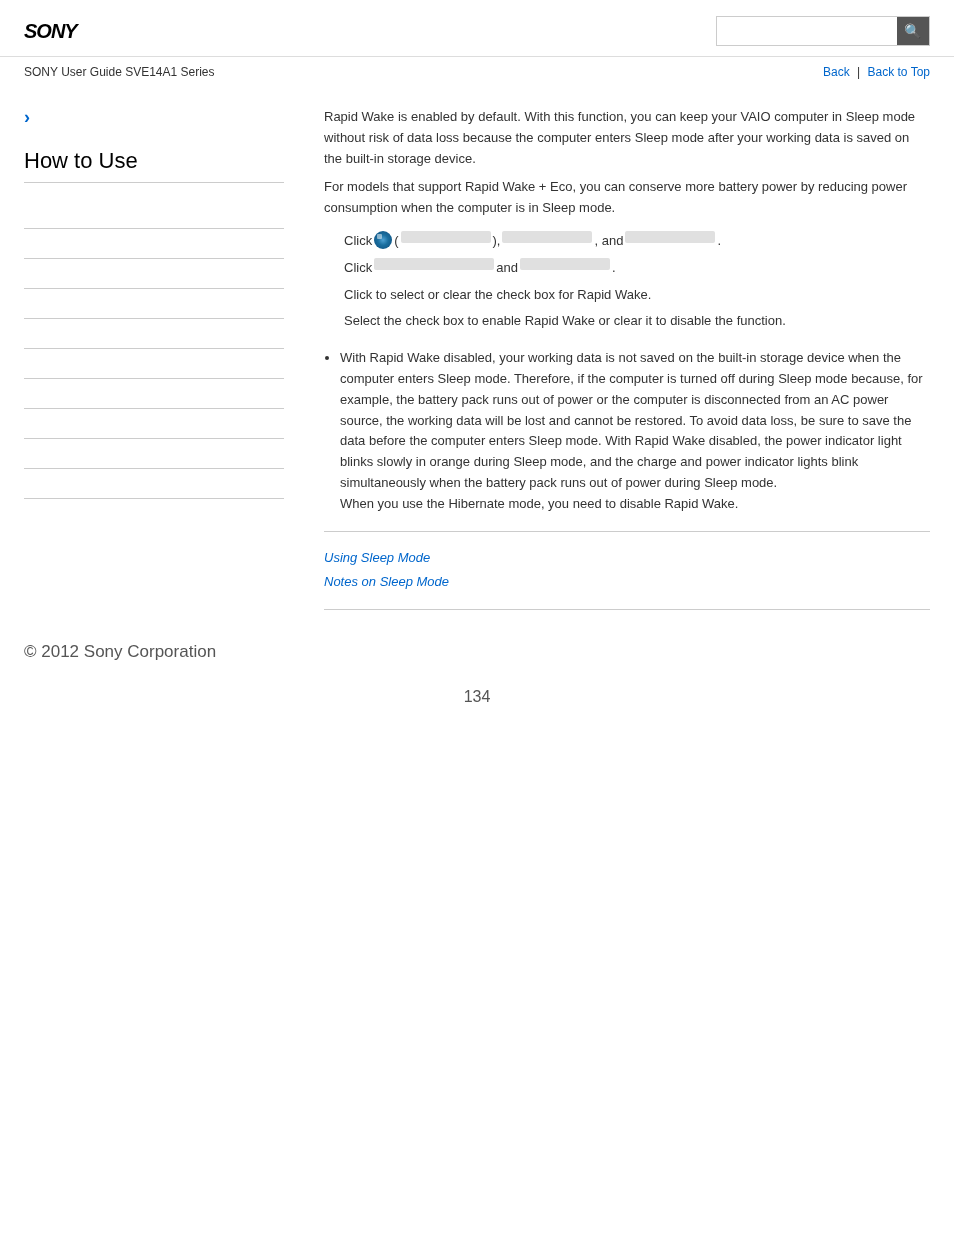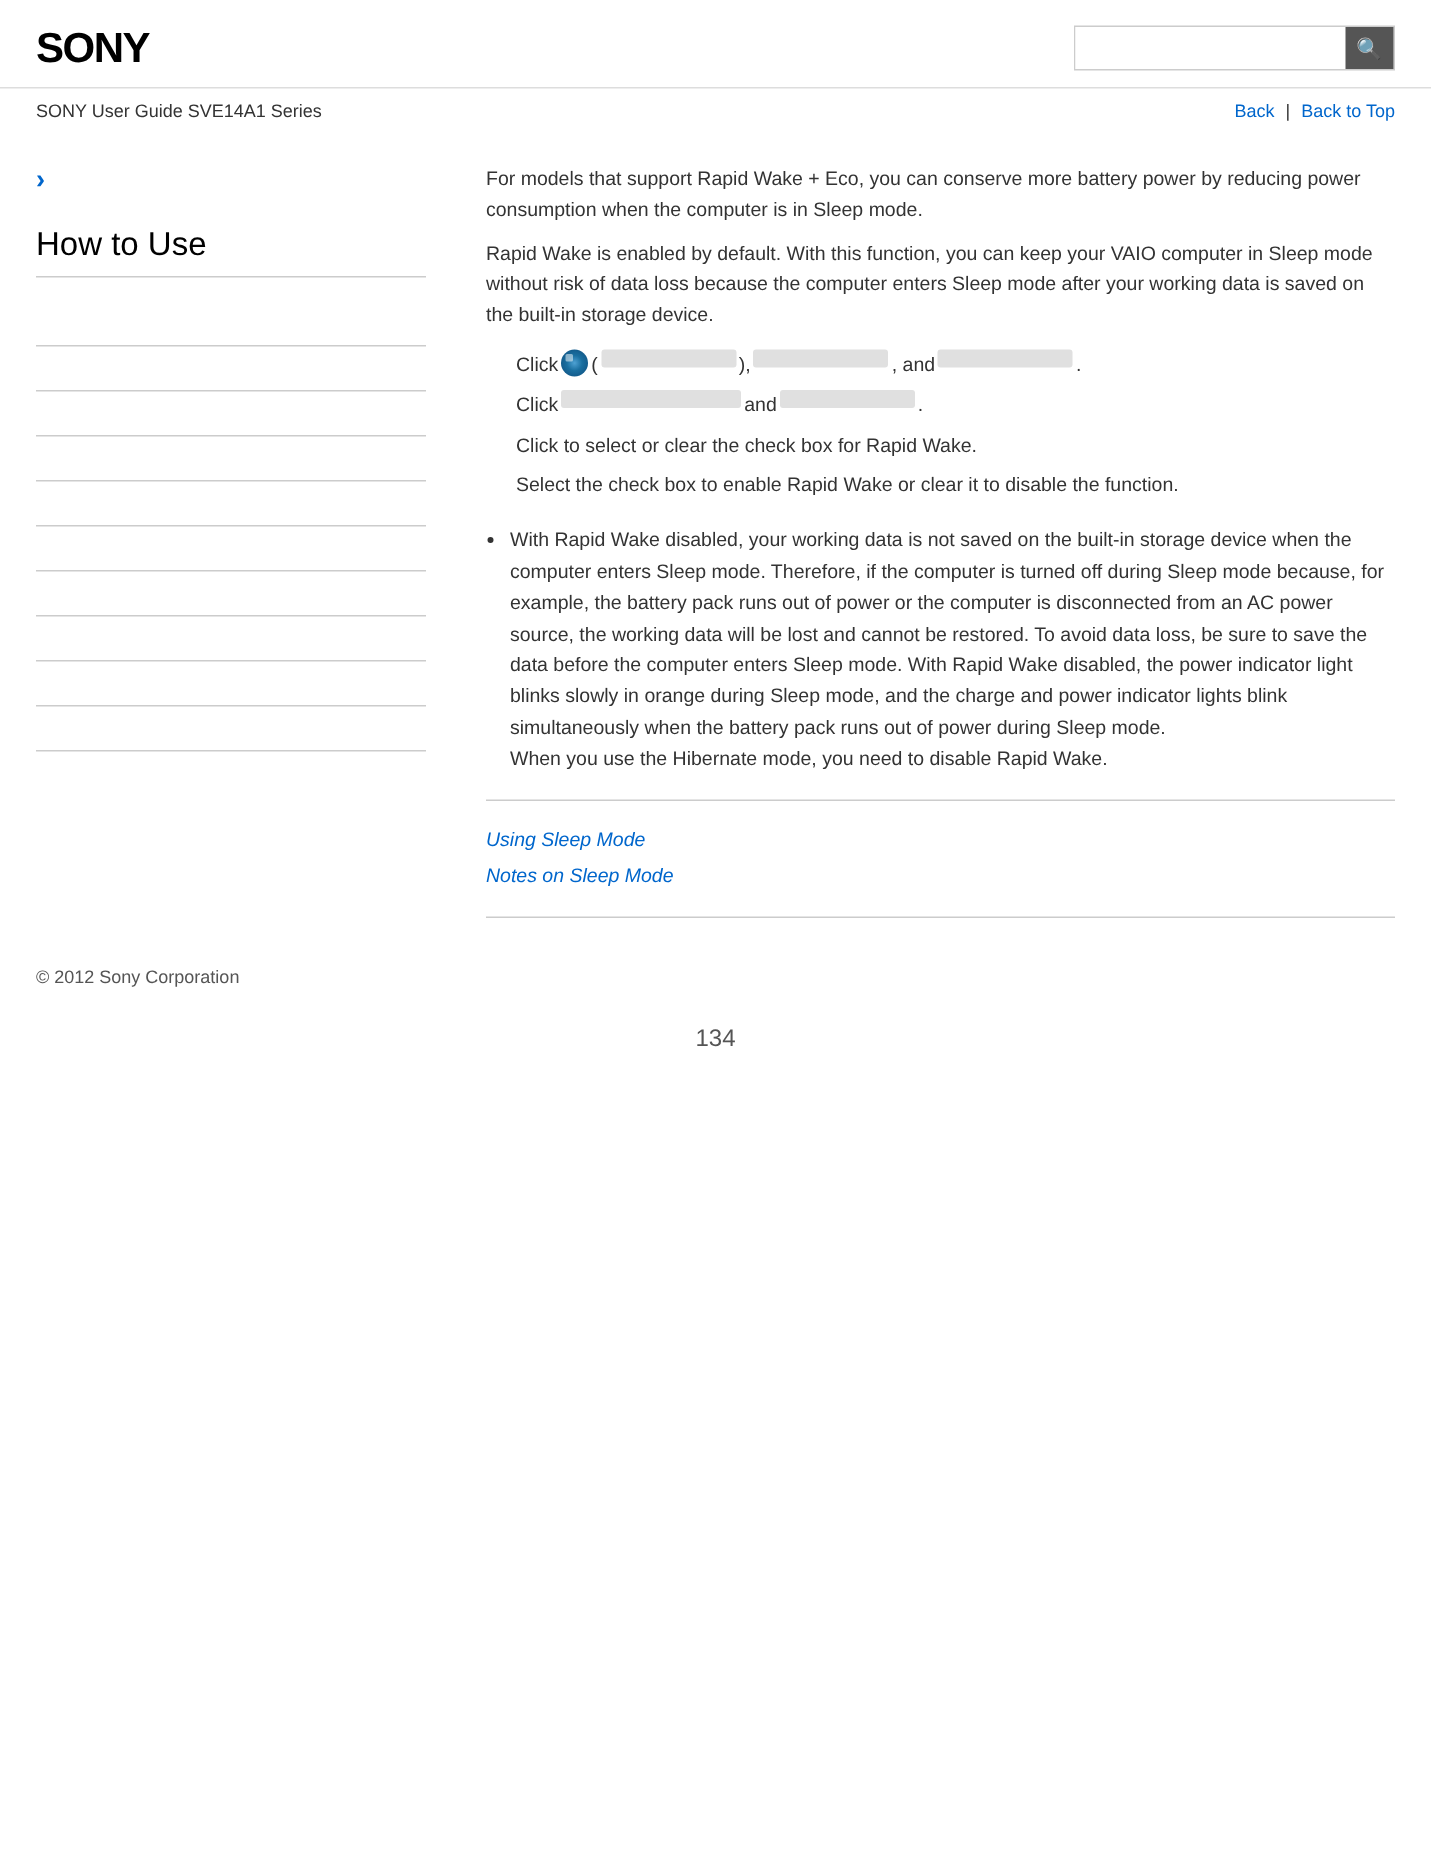--- a/index.html
+++ b/index.html
@@ -14,25 +14,26 @@
 
     
     .header {
       display: flex;
       align-items: center;
       justify-content: space-between;
       padding: 16px 24px 10px 24px;
       border-bottom: 1px solid #ddd;
     }
     .sony-logo {
-      font-size: 28px;
+      font-size: 20px;
       font-weight: 900;
       letter-spacing: -1px;
       color: #000;
       font-family: 'Arial Black', Arial, sans-serif;
+      font-style: italic;
     }
     .search-box {
       display: flex;
       align-items: center;
       border: 1px solid #ccc;
     }
     .search-input {
       width: 180px;
       height: 28px;
       border: none;
@@ -188,21 +189,21 @@
       display: block;
       color: #0066cc;
       text-decoration: none;
       margin-bottom: 4px;
       font-size: 13px;
     }
 
     
     .footer {
       padding: 16px 24px;
-      font-size: 12px;
+      font-size: 17px;
       color: #555;
     }
 
     
     .page-number {
       text-align: center;
       font-size: 16px;
       color: #555;
       padding: 10px 0;
     }
@@ -279,22 +280,22 @@
         </li>
       <li>
           <a href="#">&nbsp;</a>
         </li>
     </ul>
   </div>
 
   <div class="content">
 
     <div class="content-intro">
+      <p>Rapid Wake is enabled by default. With this function, you can keep your VAIO computer in Sleep mode without risk of data loss because the computer enters Sleep mode after your working data is saved on the built-in storage device.</p>
       <p>For models that support Rapid Wake + Eco, you can conserve more battery power by reducing power consumption when the computer is in Sleep mode.</p>
-      <p>Rapid Wake is enabled by default. With this function, you can keep your VAIO computer in Sleep mode without risk of data loss because the computer enters Sleep mode after your working data is saved on the built-in storage device.</p>
     </div>
 
     <div class="steps-area">
 
       <div class="step-row">
         <span>Click</span>
         <span class="windows-icon"></span>
         <span>(</span>
         <span class="placeholder-text medium"></span>
         <span>),</span>

